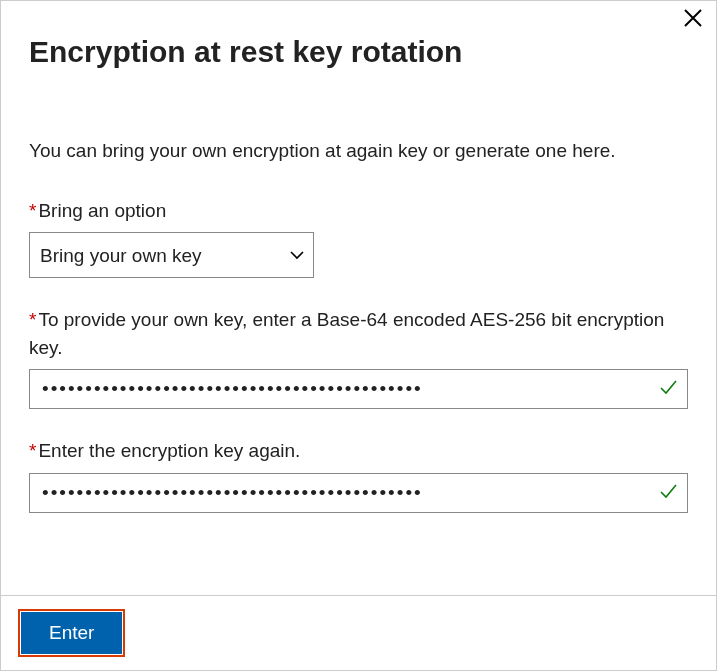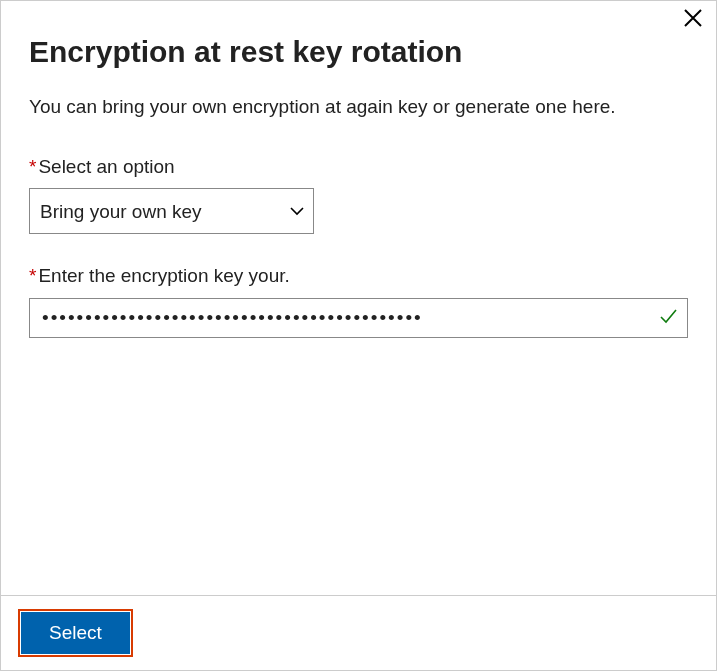--- a/index.html
+++ b/index.html
@@ -37,21 +37,21 @@
       color: #000;
       background: none;
       border: none;
       padding: 2px 4px;
     }
     .title {
       font-size: 30px;
       font-weight: 600;
       color: #222;
       margin-top: 24px;
-      margin-bottom: 24px;
+      margin-bottom: 68px;
     }
     .description {
       font-size: 19px;
       color: #222;
       line-height: 1.45;
       margin-bottom: 32px;
     }
     .field-group {
       margin-bottom: 28px;
     }
@@ -139,47 +139,60 @@
           </svg>
       </span>
     </button>
 
     <h1 class="title">Encryption at rest key rotation</h1>
 
     <p class="description">You can bring your own encryption at again key or generate one here.</p>
 
     <div class="field-group">
       <label class="field-label">
-        <span class="required">*</span><span>Select an option</span>
+        <span class="required">*</span><span>Bring an option</span>
       </label>
       <div class="select-wrap">
         <select class="select">
           <option>Bring your own key</option>
         </select>
         <span class="select-chevron">
           <svg width="14" height="9" viewBox="0 0 14 9">
               <path d="M1 1 L7 7 L13 1" stroke="#000" stroke-width="1.6" fill="none"></path>
             </svg>
         </span>
       </div>
     </div>
 
+    <div class="field-group">
+      <label class="field-label">
+        <span class="required">*</span><span>To provide your own key, enter a Base-64 encoded AES-256 bit encryption key.</span>
+      </label>
+      <div class="input-wrap">
+        <input type="password" class="text-input" value="••••••••••••••••••••••••••••••••••••••••••••" style="">
+        <span class="check-icon">
+          <svg width="20" height="20" viewBox="0 0 20 20">
+              <path d="M3 11 L8 16 L18 4" stroke="#107c10" stroke-width="1.6" fill="none"></path>
+            </svg>
+        </span>
+      </div>
+    </div>
 
     <div class="field-group">
       <label class="field-label">
-        <span class="required">*</span><span>Enter the encryption key your.</span>
+        <span class="required">*</span><span>Enter the encryption key again.</span>
       </label>
       <div class="input-wrap">
         <input type="password" class="text-input" value="••••••••••••••••••••••••••••••••••••••••••••" style="">
         <span class="check-icon">
           <svg width="20" height="20" viewBox="0 0 20 20">
               <path d="M3 11 L8 16 L18 4" stroke="#107c10" stroke-width="1.6" fill="none"></path>
             </svg>
         </span>
       </div>
     </div>
 
   </div>
 
   <div class="footer">
-    <button class="apply-btn">Select</button>
+    <button class="apply-btn">Enter</button>
   </div>
 </div>
 
 </body></html>

